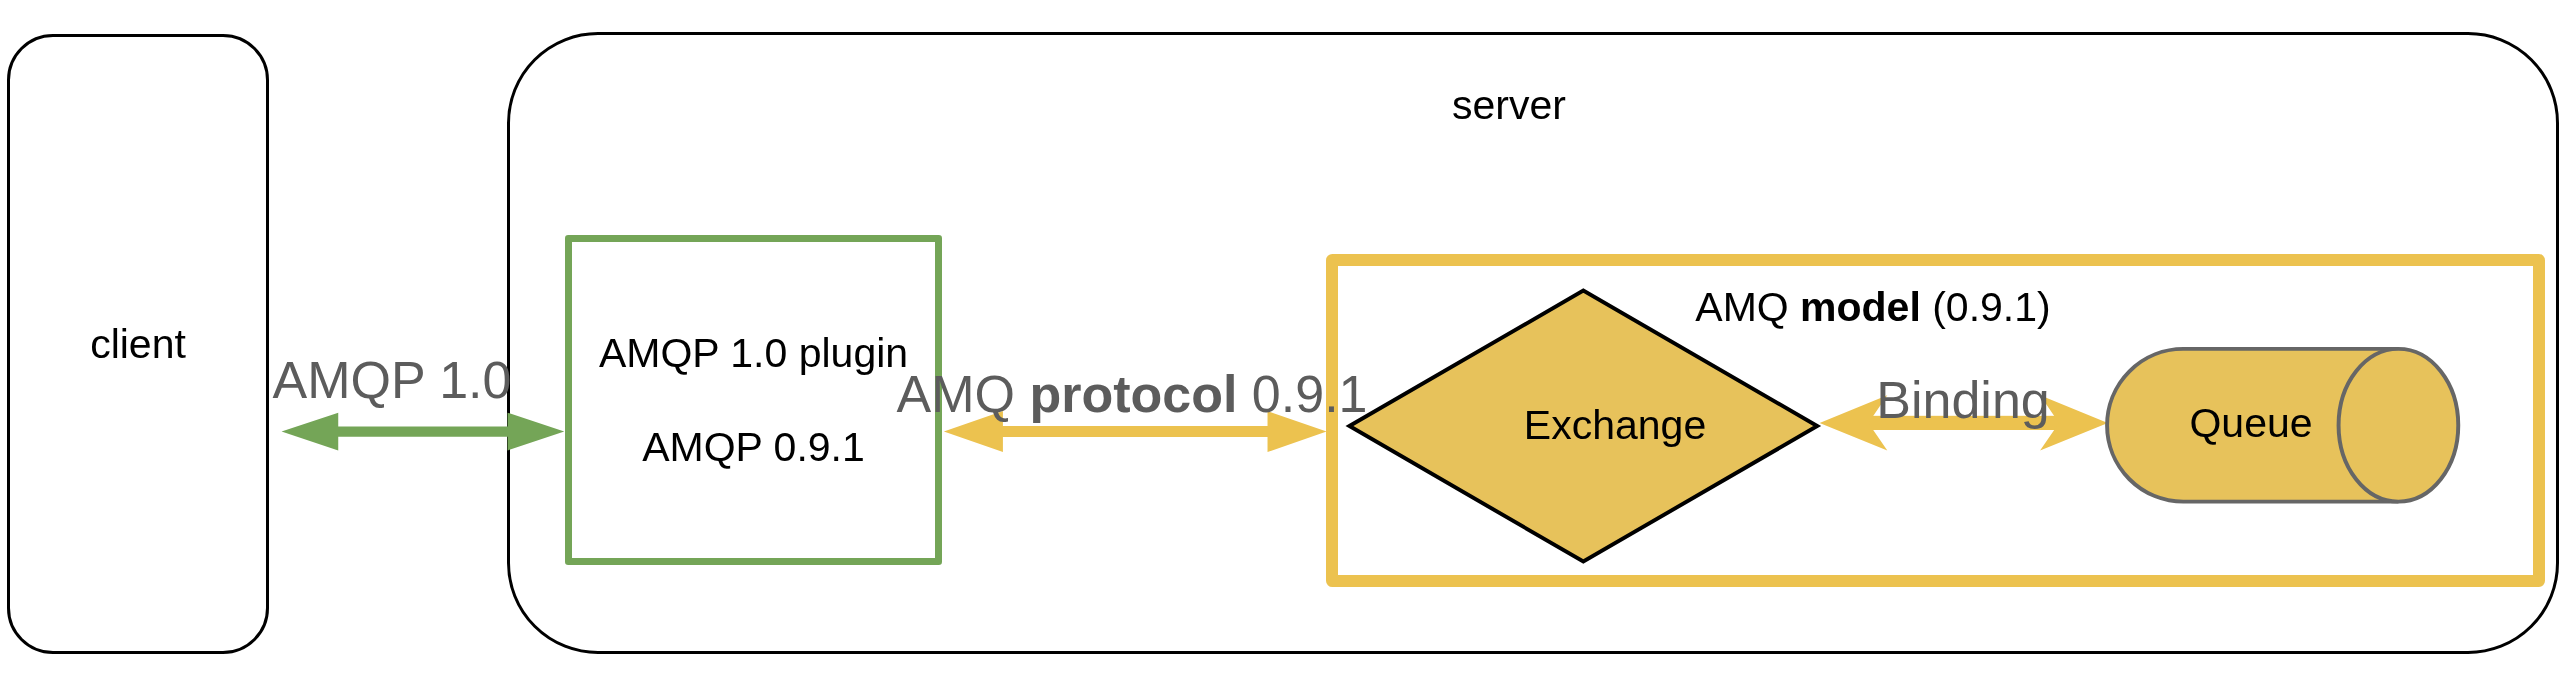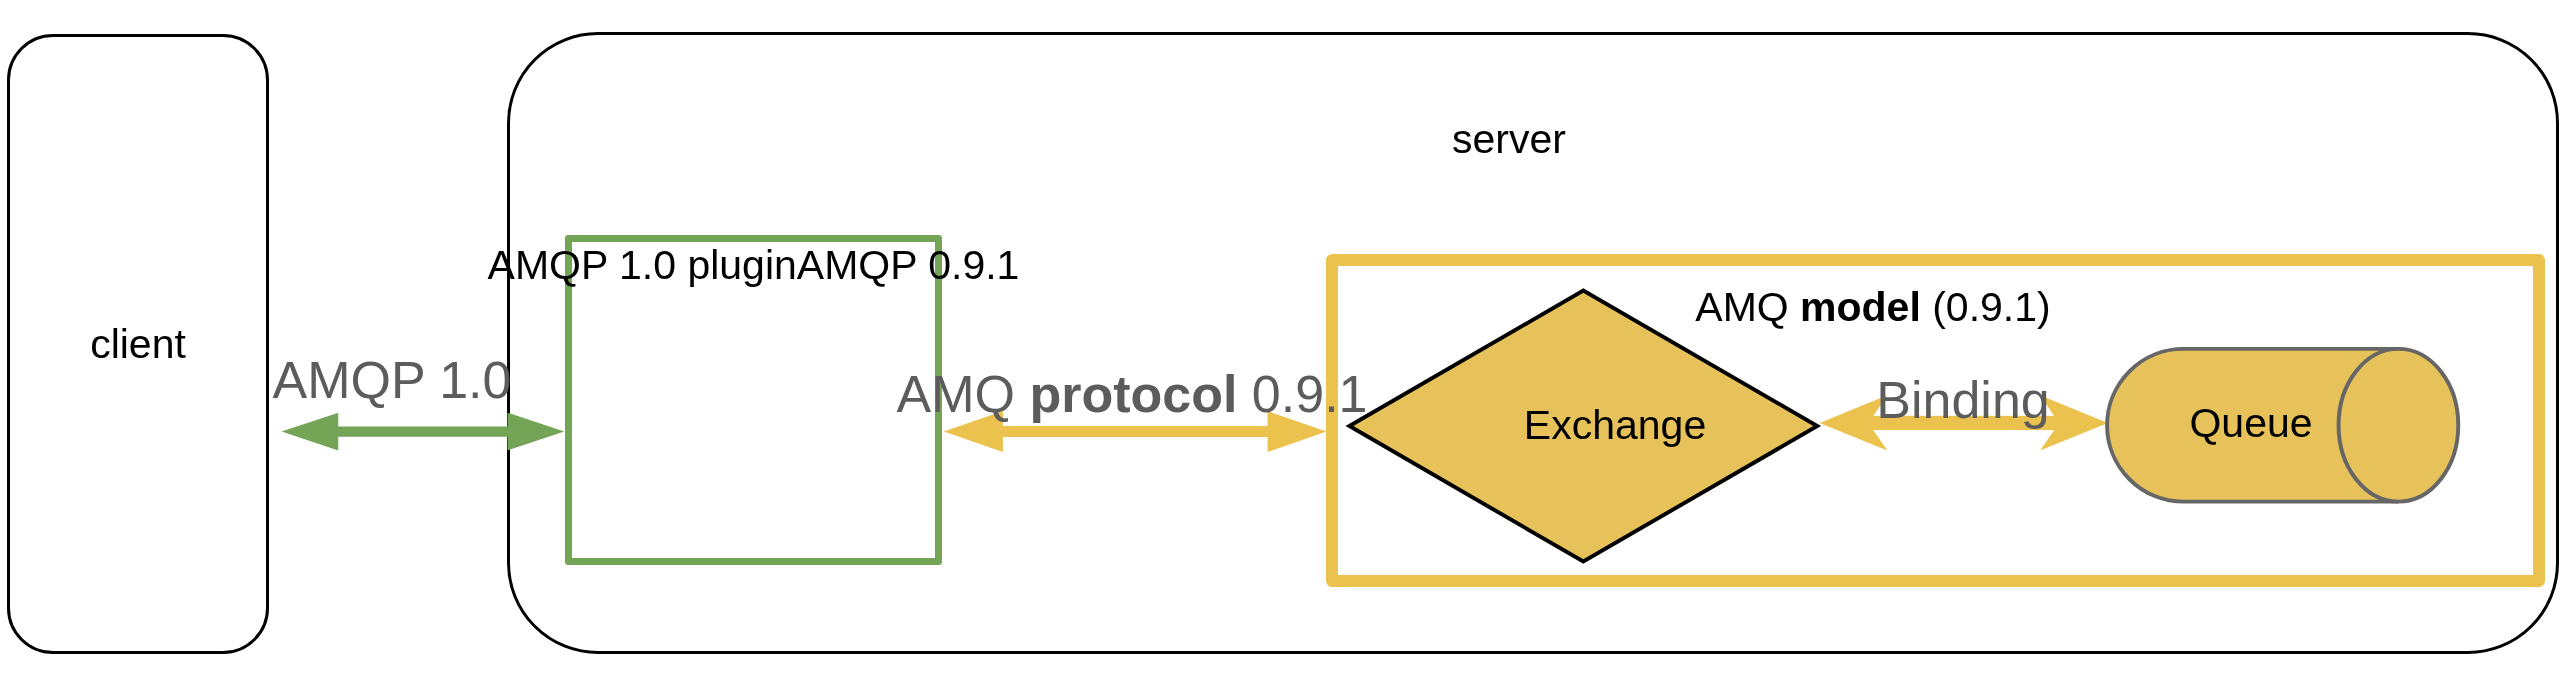--- a/index.html
+++ b/index.html
@@ -21,28 +21,28 @@
   .server-box{
     left:507px;top:32px;width:2052px;height:622px;
     border:3.2px solid var(--black);border-radius:91px;
     box-sizing:border-box;
   }
   .big-label{
     font-size:41px;line-height:44px;color:var(--black);
     white-space:nowrap;
   }
   .server-label{
-    left:1509px;top:117px;transform:translateX(-50%);
+    left:1509px;top:83px;transform:translateX(-50%);
   }
   
   .plugin-box{
     left:565px;top:235px;width:377px;height:330px;
     border:7.9px solid var(--green);border-radius:3.2px;
     box-sizing:border-box;
-    display:flex;flex-direction:row;justify-content:center;
+    display:flex;flex-direction:column;justify-content:center;
     text-align:center;
   }
   .plugin-line{
     font-size:41px;line-height:47px;min-height:47px;color:var(--black);
     white-space:nowrap;
   }
   
   .model-box{
     left:1326px;top:254px;width:1219px;height:333px;
     border:12.6px solid var(--yellow);border-radius:6.3px;

